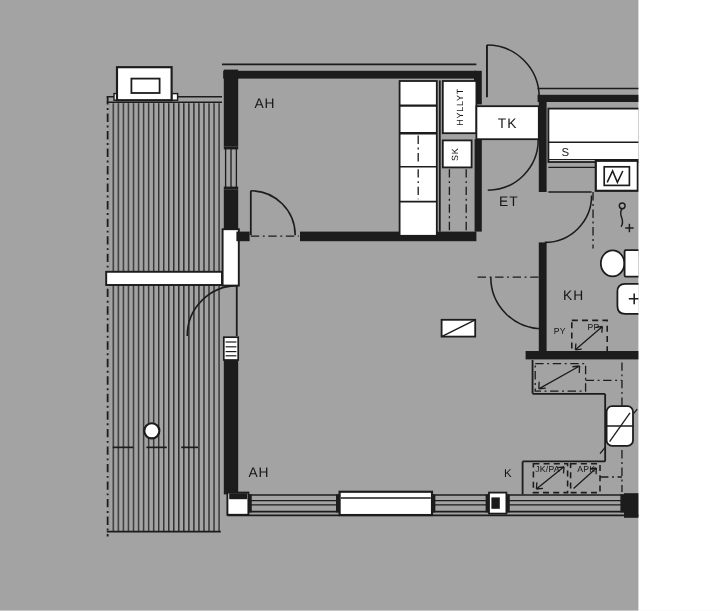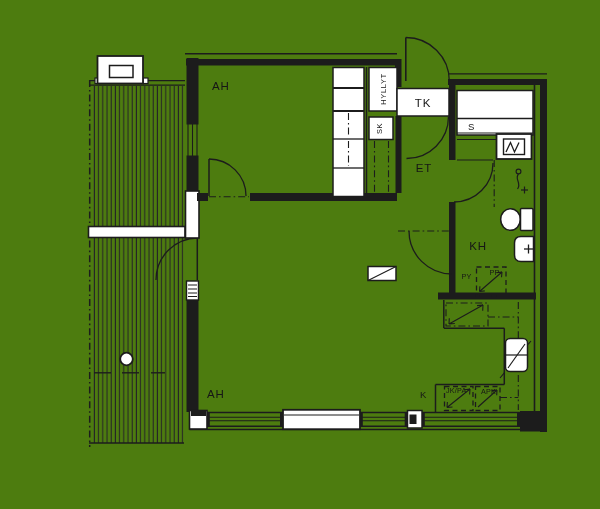--- a/index.html
+++ b/index.html
@@ -1,16 +1,16 @@
 <!DOCTYPE html>
 <html><head>
 <meta charset="utf-8">
 <style>
   html,body{margin:0;padding:0;background:#ffffff;}
-  .stage{position:relative;width:600px;height:509px;background:#4d7c0f;overflow:hidden;}
+  .stage{position:relative;width:532px;height:509px;background:#a3a3a3;overflow:hidden;}
   svg{display:block;}
   .w{fill:#1c1c1c;}
   .ln{stroke:#1c1c1c;fill:none;stroke-linecap:butt;}
   .wh{fill:#ffffff;stroke:#1c1c1c;}
   .dashdot{stroke:#1c1c1c;fill:none;stroke-dasharray:7,3,1.6,3;}
   .dashed{stroke:#1c1c1c;fill:none;stroke-dasharray:5,3.5;}
   .lbl{font-family:"Liberation Sans","DejaVu Sans",sans-serif;fill:#161616;font-weight:500;}
   .big{font-size:11.5px;letter-spacing:0.8px;}
   .mid{font-size:9.5px;letter-spacing:0.5px;}
   .sm{font-size:7.2px;letter-spacing:0.2px;}

